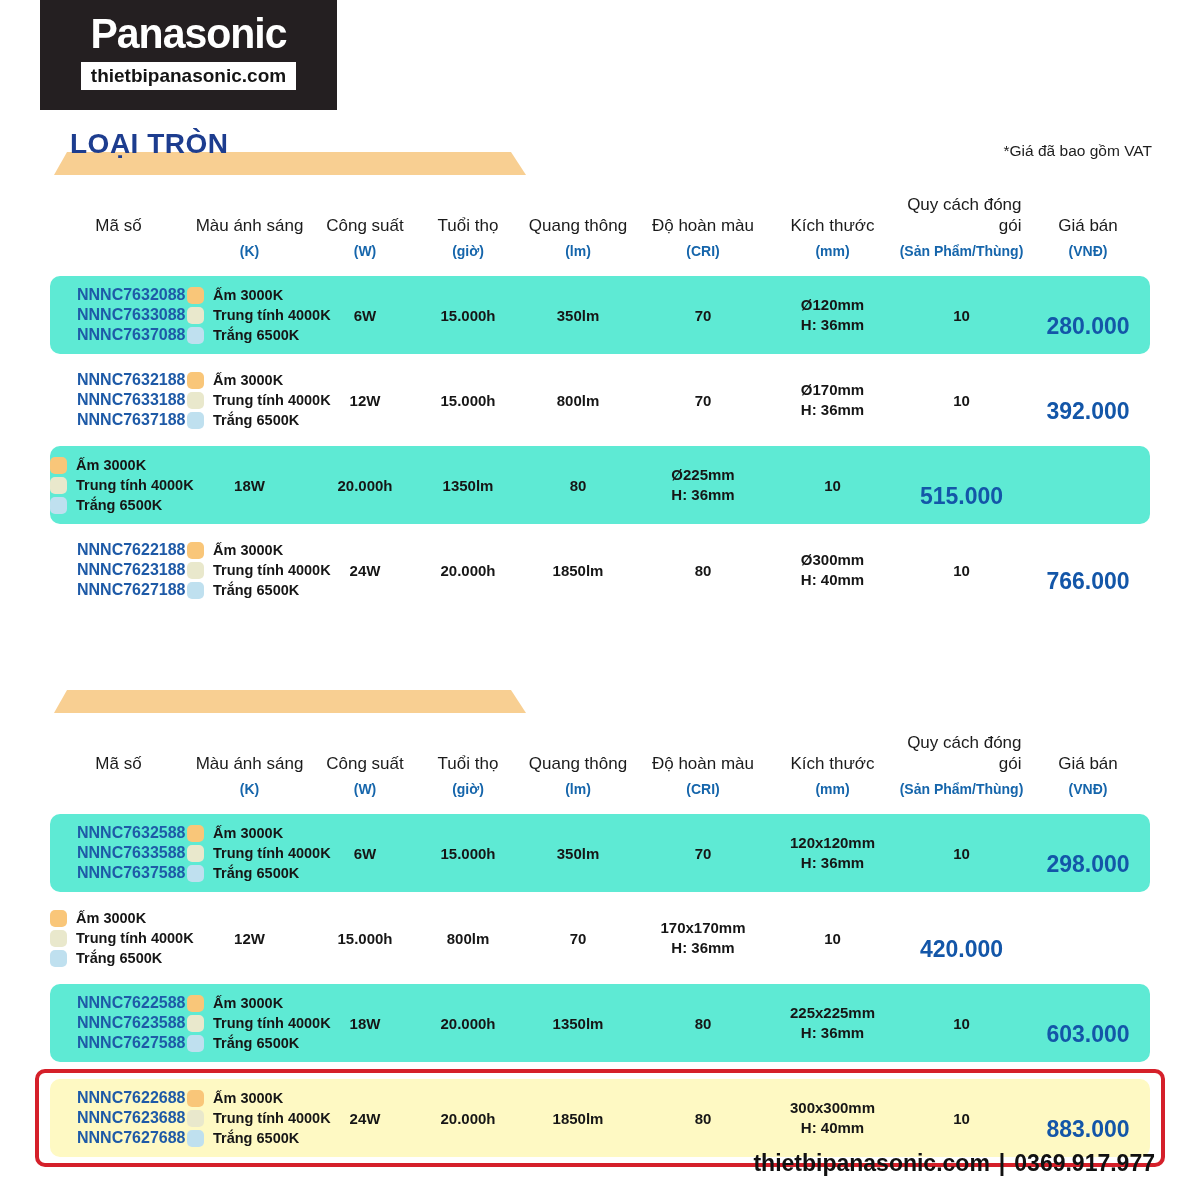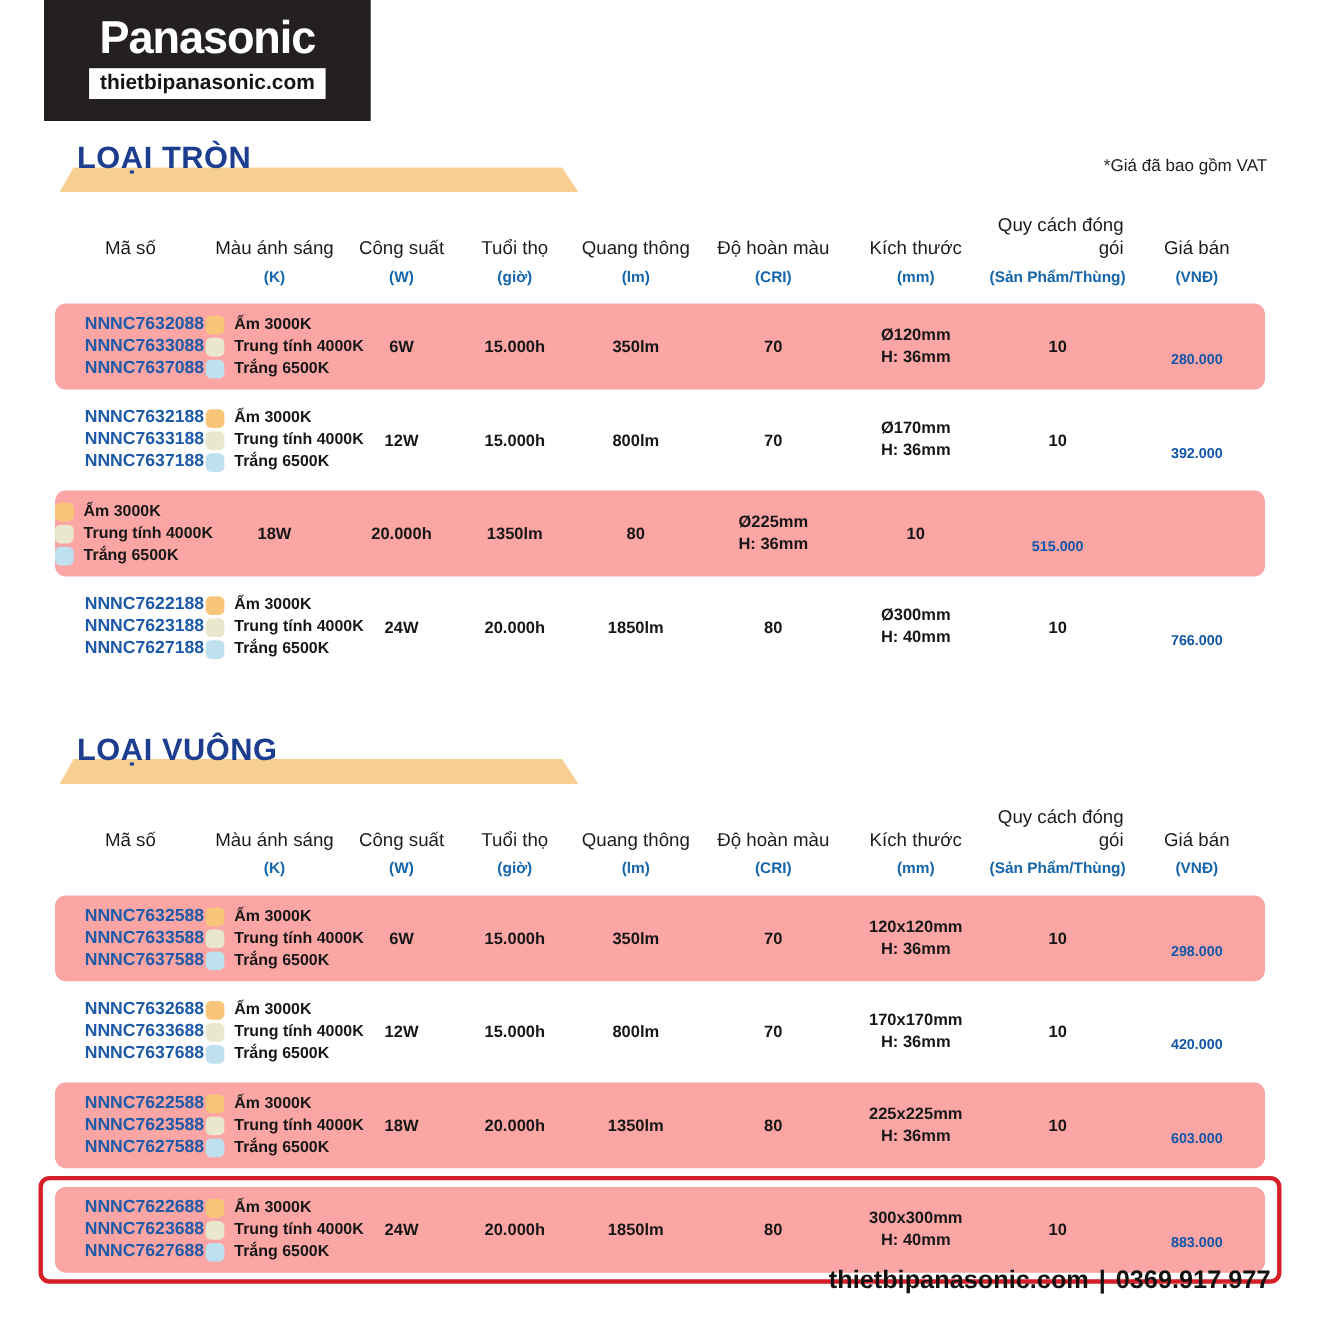--- a/index.html
+++ b/index.html
@@ -66,37 +66,37 @@
     margin-top: 7px; font-size: 14px; font-weight: 700; color: #1565ab;
     min-height: 17px; text-align: center;
   }
 
   .rows { margin: 0 50px; }
   .row-outer { margin-bottom: 7px; }
   .row {
     min-height: 78px; border-radius: 10px;
     align-items: center;
   }
-  .row.alt { background: #fca5a5; }
+  .row.alt { background: #5eead4; }
 
   .cell { text-align: center; font-size: 15px; font-weight: 700; color: #161616; }
   .cell-codes { text-align: left; padding-left: 27px; }
   .code-line { font-size: 16px; font-weight: 700; color: #1e5aa7; line-height: 20px; }
   .cell-colors { text-align: left; }
   .color-line { display: flex; align-items: center; gap: 9px; height: 20px; }
   .swatch { width: 17px; height: 17px; border-radius: 5px; flex: 0 0 auto; }
   .color-label { font-size: 14.5px; font-weight: 700; color: #161616; white-space: nowrap; }
   .cell-size .line { line-height: 20px; }
-  .cell-price { font-size: 13px; font-weight: 700; color: #1356a8; margin-top: 23px; }
+  .cell-price { font-size: 23px; font-weight: 700; color: #1356a8; margin-top: 23px; }
 
   .highlight {
     border: 4px solid #d5202a; border-radius: 10px;
     margin: 0 -15px 7px; padding: 6px 11px;
   }
-  .highlight .row { background: #fca5a5; }
+  .highlight .row { background: #fef9c3; }
 
   .sec-gap { height: 52px; }
 
   
   .footer {
     position: absolute; right: 45px; top: 1150px;
     font-size: 23px; font-weight: 700; color: #111111;
     display: flex; gap: 9px; align-items: center;
   }
 </style>
@@ -281,21 +281,20 @@
             <div class="cell">10</div>
             <div class="cell cell-price">766.000</div>
           </div>
         </div>
       </div>
   </div>
 <div class="sec-gap"></div>
   <div class="section">
     <div class="sec-head">
       <div class="banner"></div>
-      <div class="section-title">LOẠI VUÔNG</div>
 
     </div>
     <div class="thead grid-cols">
         <div class="th">
           <div class="th-label">Mã số</div>
           <div class="th-sub"></div>
         </div>
         <div class="th">
           <div class="th-label">Màu ánh sáng</div>
           <div class="th-sub">(K)</div>
@@ -358,25 +357,20 @@
             <div class="cell cell-size">
               <div class="line">120x120mm</div>
               <div class="line">H: 36mm</div>
             </div>
             <div class="cell">10</div>
             <div class="cell cell-price">298.000</div>
           </div>
         </div>
         <div class="row-outer">
           <div class="row grid-cols">
-            <div class="cell cell-codes">
-              <div class="code-line">NNNC7632688</div>
-              <div class="code-line">NNNC7633688</div>
-              <div class="code-line">NNNC7637688</div>
-            </div>
             <div class="cell cell-colors">
               <div class="color-line">
                 <span class="swatch" style="background: rgb(249, 198, 121);"></span>
                 <span class="color-label">Ấm 3000K</span>
               </div>
               <div class="color-line">
                 <span class="swatch" style="background: rgb(233, 232, 204);"></span>
                 <span class="color-label">Trung tính 4000K</span>
               </div>
               <div class="color-line">

